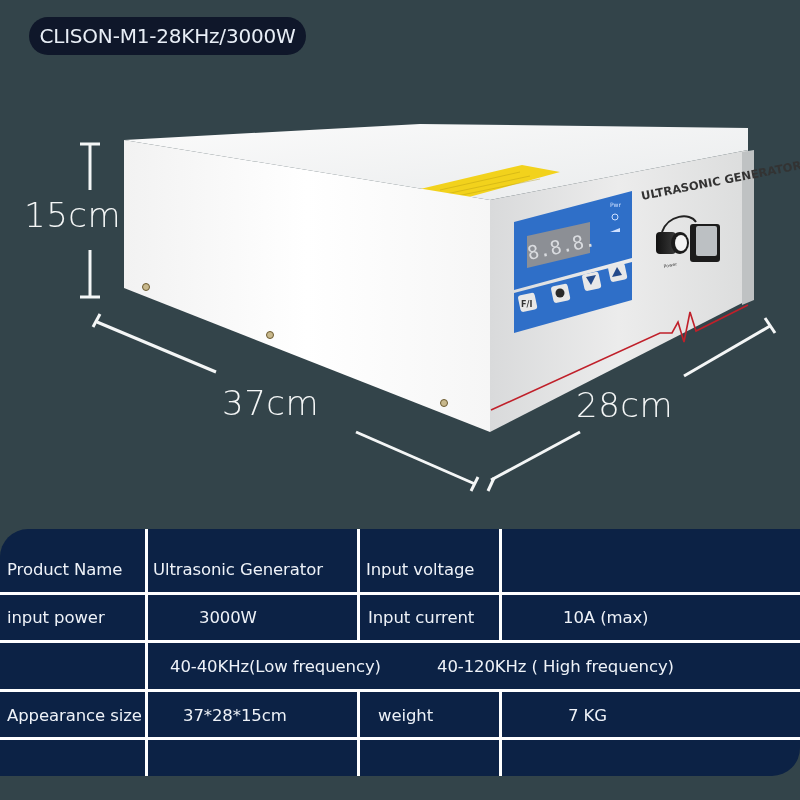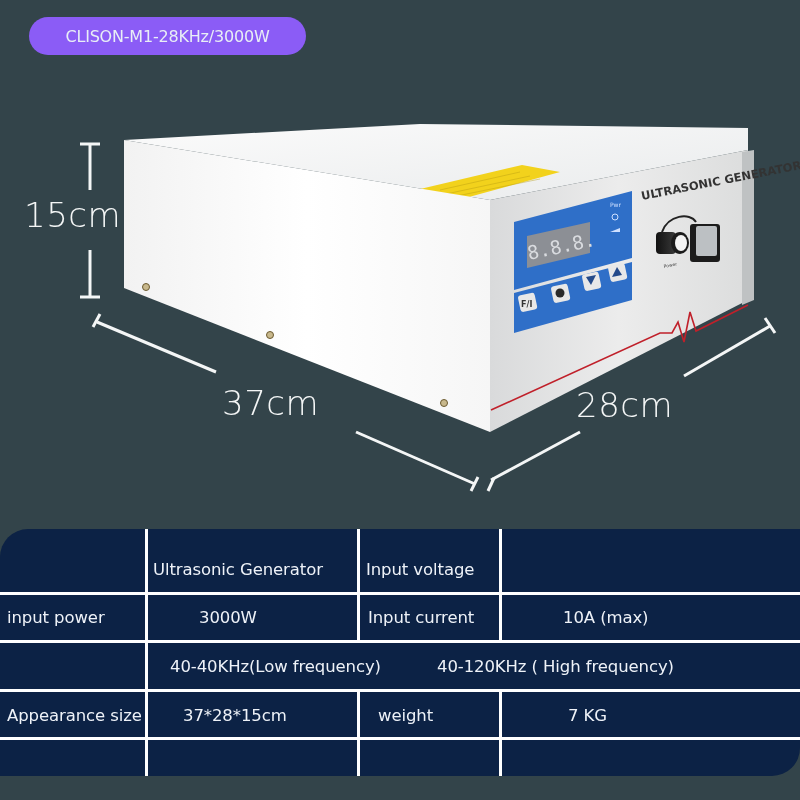--- a/index.html
+++ b/index.html
@@ -7,24 +7,24 @@
   body {
     background: #33444a;
     font-family: "DejaVu Sans", sans-serif;
     position: relative;
     color: #fff;
   }
   .model-pill {
     position: absolute;
     left: 29px; top: 17px;
     width: 277px; height: 38px;
-    background: #8b5cf6;
+    background: #0f172a;
     border-radius: 19px;
     display: flex; align-items: center; justify-content: center;
-    font-size: 16px;
+    font-size: 20px;
     letter-spacing: -0.2px;
     color: #e8eef6;
   }
 
   
   .photo { position: absolute; left: 0; top: 0; width: 800px; height: 520px; }
   .dim-label {
     position: absolute;
     font-size: 34px;
     font-weight: 300;
@@ -178,20 +178,21 @@
   <div class="hline" style="top:111px;"></div>
   <div class="hline" style="top:160px;"></div>
   <div class="hline" style="top:208px;"></div>
 
   <div class="vline" style="left:145px; top:0; height:247px;"></div>
   <div class="vline" style="left:357px; top:0; height:112px;"></div>
   <div class="vline" style="left:357px; top:161px; height:86px;"></div>
   <div class="vline" style="left:499px; top:0; height:112px;"></div>
   <div class="vline" style="left:499px; top:161px; height:86px;"></div>
 
+  <div class="cell" style="left:7px; top:17px;">Product Name</div>
   <div class="cell" style="left:153px; top:17px;">Ultrasonic Generator</div>
   <div class="cell" style="left:366px; top:17px;">Input voltage</div>
 
   <div class="cell" style="left:7px; top:65px;">input power</div>
   <div class="cell" style="left:199px; top:65px;">3000W</div>
   <div class="cell" style="left:368px; top:65px;">Input current</div>
   <div class="cell" style="left:563px; top:65px;">10A (max)</div>
 
   <div class="cell" style="left:170px; top:114px;">40-40KHz(Low frequency)</div>
   <div class="cell" style="left:437px; top:114px;">40-120KHz ( High frequency)</div>

